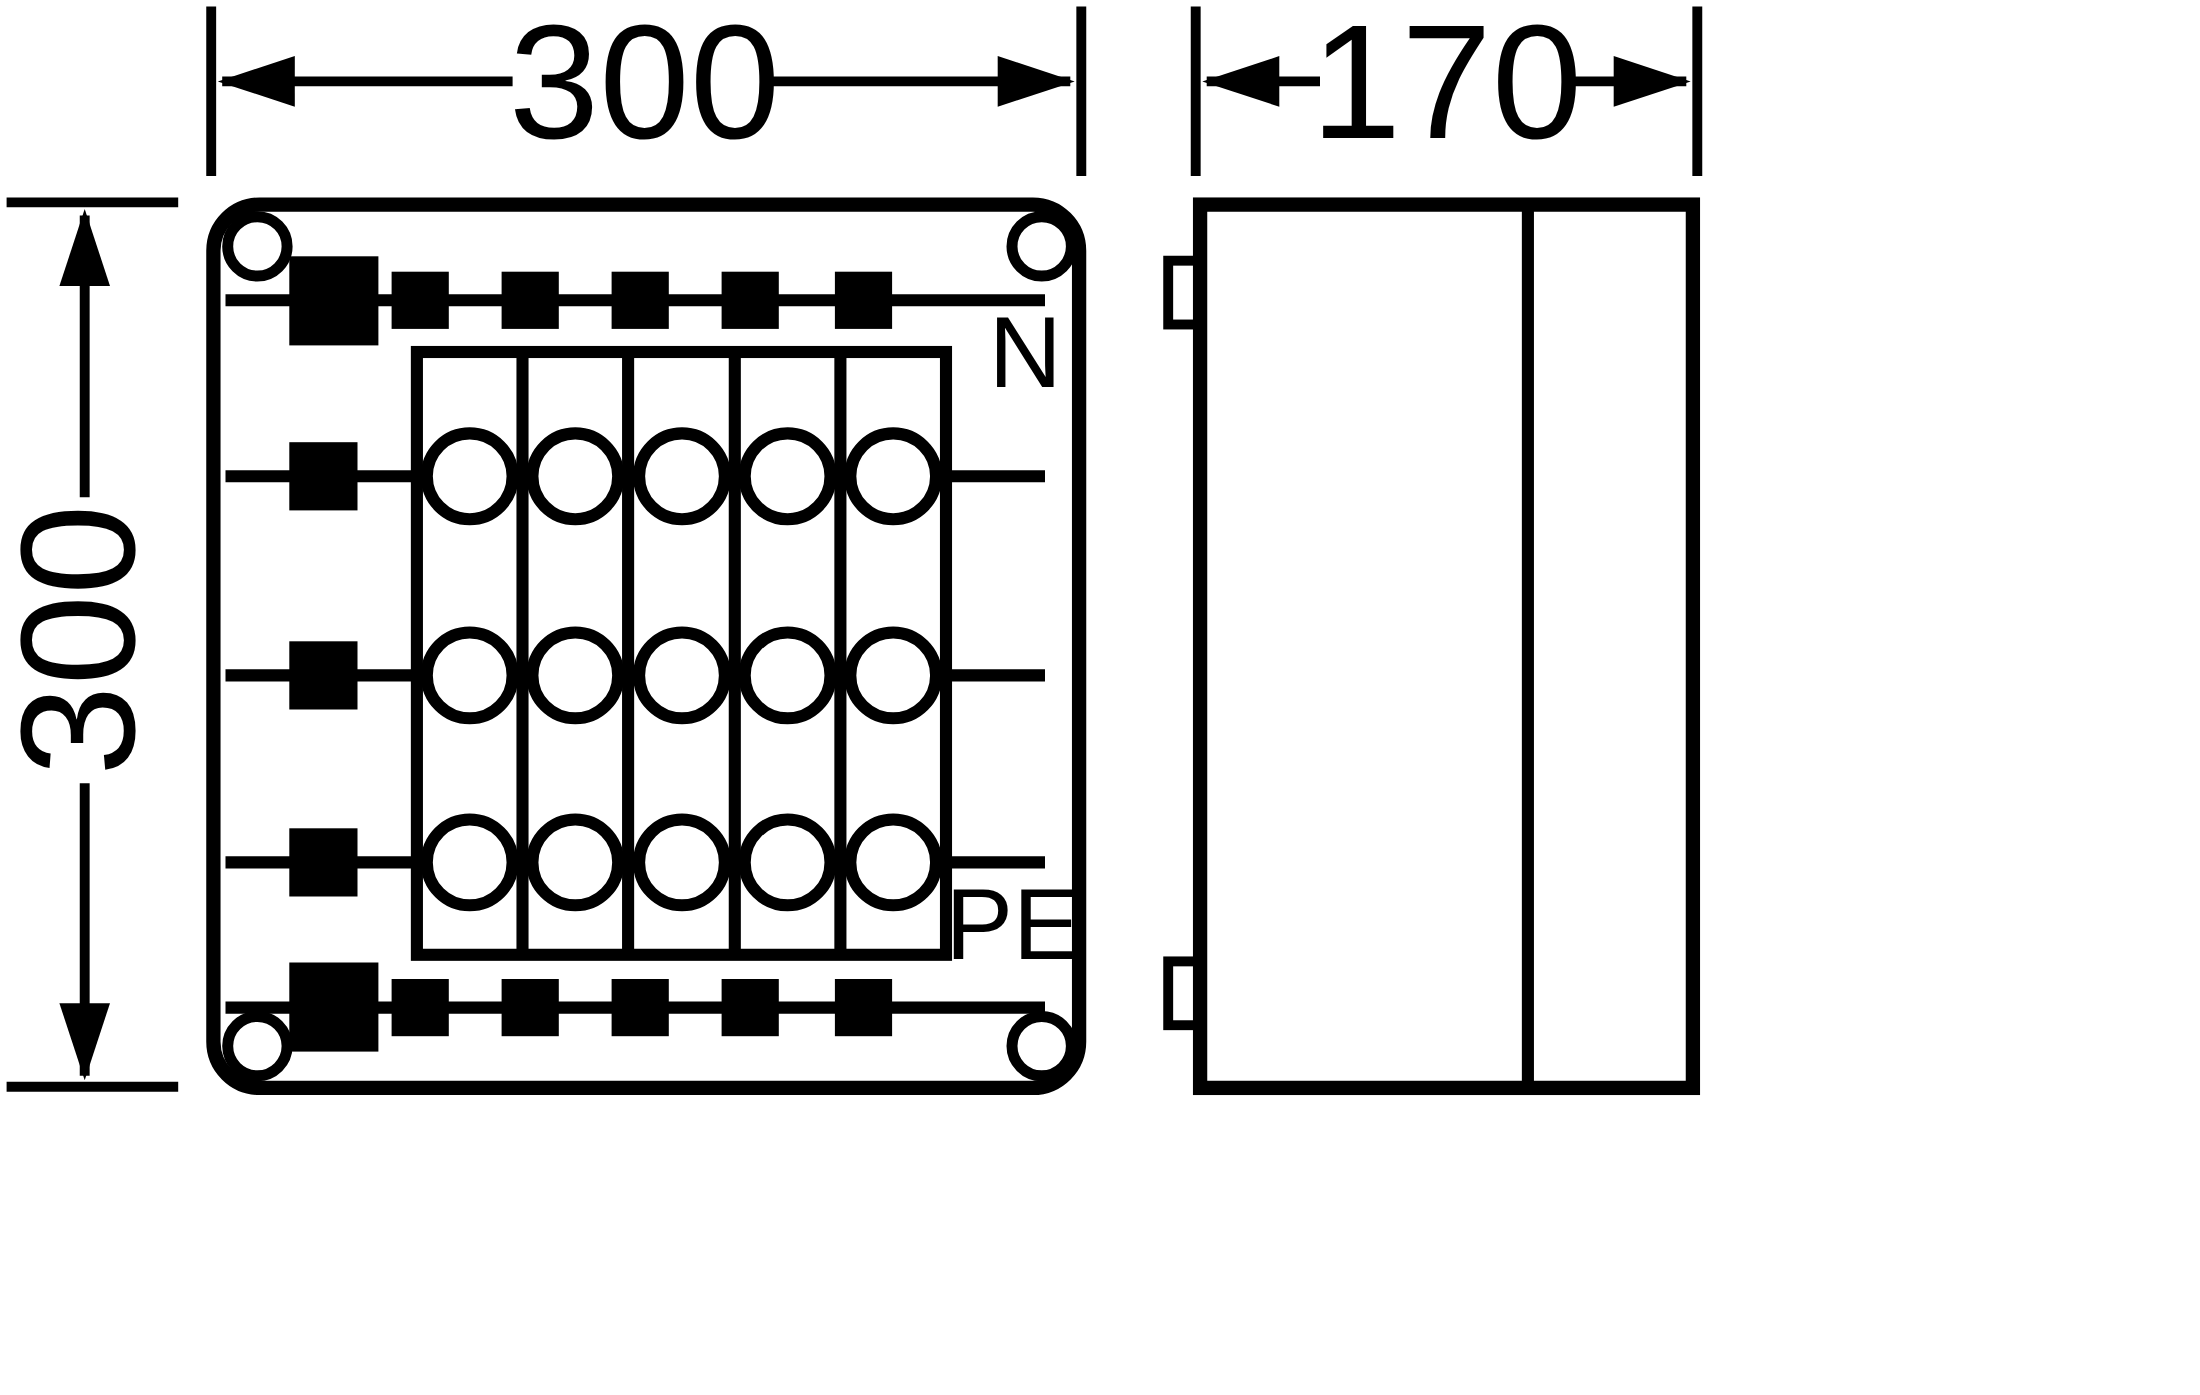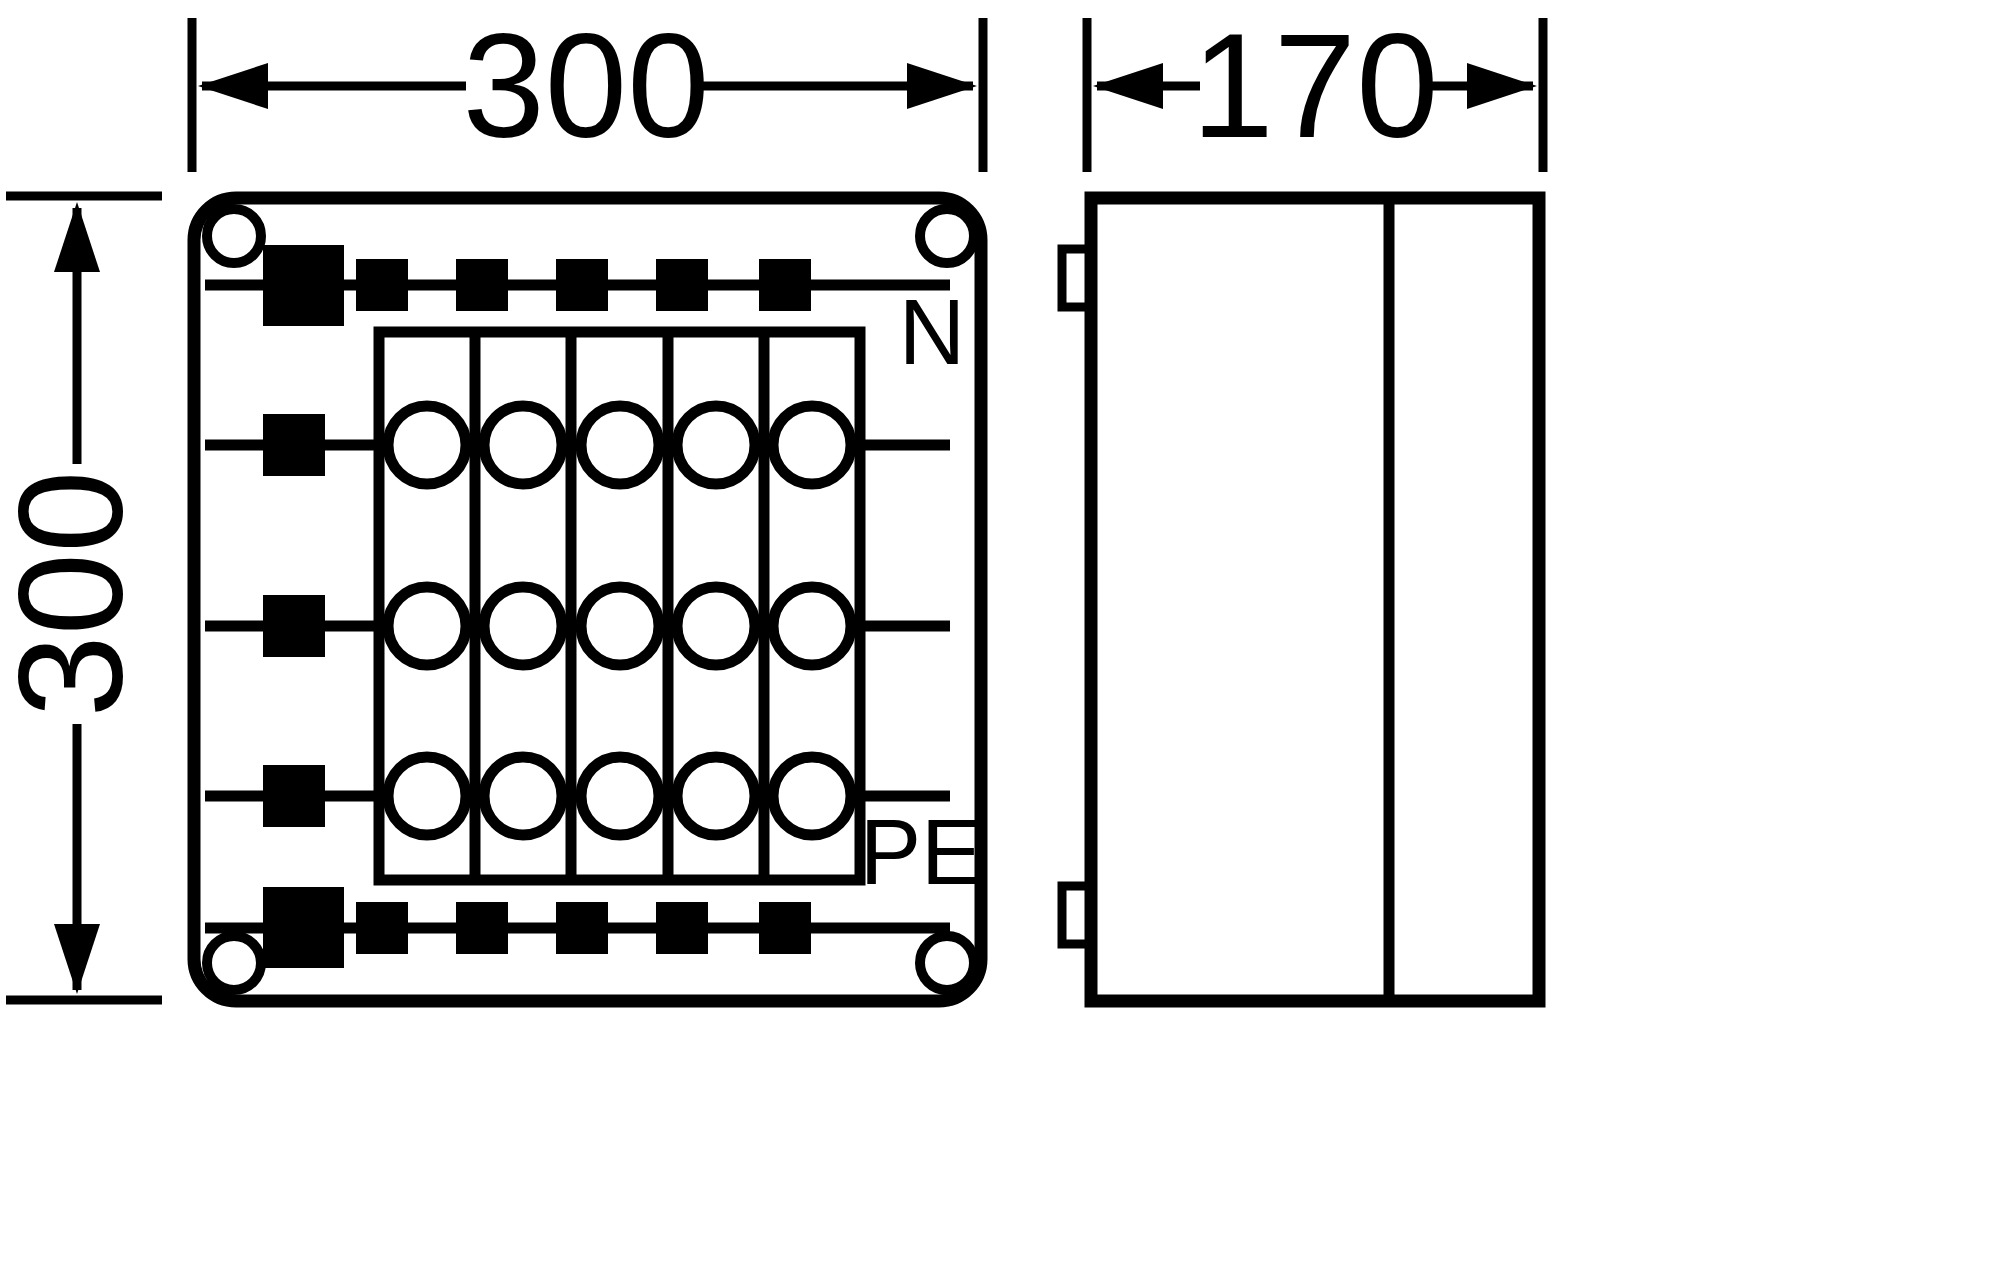--- a/index.html
+++ b/index.html
@@ -1,17 +1,17 @@
 <!DOCTYPE html>
 <html style="--line: #000000; --bg: #ffffff;"><head>
 <meta charset="utf-8">
 <style>
   :root { --line:#000000; --bg:#ffffff; }
   html,body{margin:0;padding:0;background:var(--bg);}
-  .stage{width:2000px;height:1100px;background:var(--bg);overflow:hidden;margin-top:12px;}
+  .stage{width:2000px;height:1100px;background:var(--bg);overflow:hidden;}
   svg{display:block;width:2000px;height:1268px;}
 
   .ln      { stroke:var(--line); stroke-width:11; fill:none; }
   .ln-dim  { stroke:var(--line); stroke-width:9;  fill:none; }
   .outline { fill:var(--bg); stroke:var(--line); stroke-width:13; }
   .block   { fill:var(--bg); stroke:var(--line); stroke-width:11; }
   .tab     { fill:var(--bg); stroke:var(--line); stroke-width:9; }
   .hole    { fill:var(--bg); stroke:var(--line); stroke-width:10; }
   .term    { fill:var(--bg); stroke:var(--line); stroke-width:11; }
   .solid   { fill:var(--line); stroke:none; }

